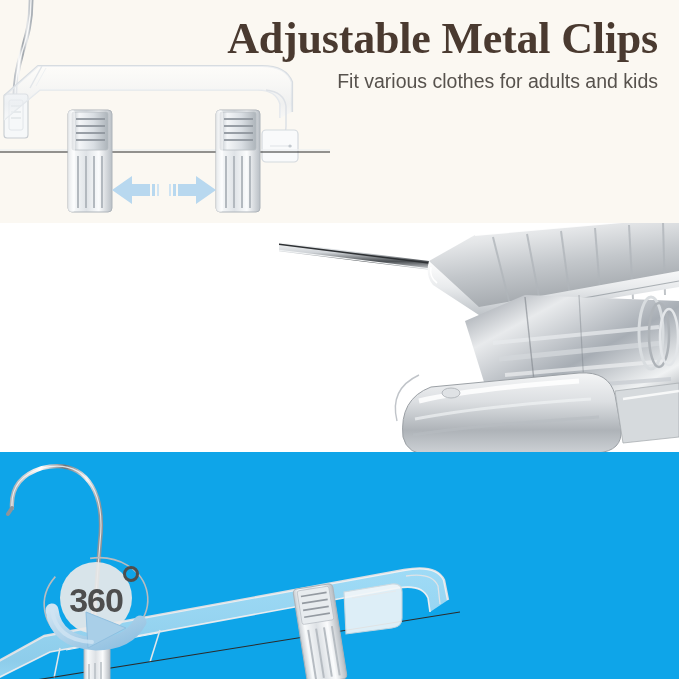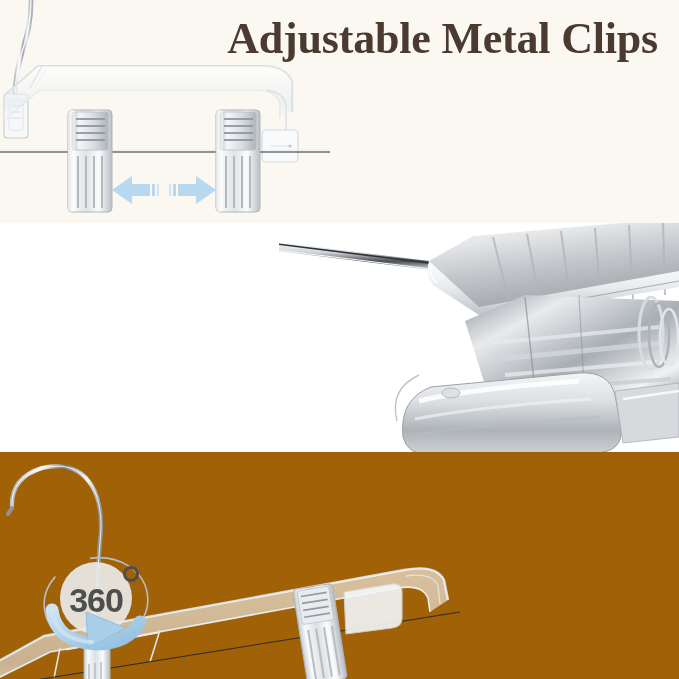--- a/index.html
+++ b/index.html
@@ -23,21 +23,21 @@
 
   
   .panel {
     position: absolute;
     left: 0;
     width: 679px;
     overflow: hidden;
   }
   #panel-clips   { top: 0;   height: 223px; background: #fbf8f2; }
   #panel-rubber  { top: 223px; height: 229px; background: #ffffff; }
-  #panel-swivel  { top: 452px; height: 227px; background: #a16207; }
+  #panel-swivel  { top: 452px; height: 227px; background: #0ea5e9; }
 
   
   .textblock {
     position: absolute;
     z-index: 40;
   }
   .heading {
     font-family: "Liberation Serif", "DejaVu Serif", serif;
     font-weight: bold;
     color: #4a3a30;
@@ -176,20 +176,21 @@
         <g>
           <path d="M216 190 L196 176 L196 184 L178 184 L178 196 L196 196 L196 204 Z" fill="#b8d8ef"></path>
           <rect x="173" y="184" width="3" height="12" fill="#b8d8ef"></rect>
           <rect x="169" y="184" width="2" height="12" fill="#cfe4f3"></rect>
         </g>
       </svg>
     </div>
 
     <div class="textblock" id="text-clips">
       <h2 class="heading">Adjustable Metal Clips</h2>
+      <p class="subtitle">Fit various clothes for adults and kids</p>
     </div>
   </section>
 
   <section class="panel" id="panel-rubber">
 
     <div class="art" id="art-clip-macro">
       <svg width="400" height="229" viewBox="0 0 400 229" xmlns="http://www.w3.org/2000/svg">
         <defs>
           <linearGradient id="plateTop" x1="0" y1="0" x2="0.35" y2="1">
             <stop offset="0%" stop-color="#fdfdfd"></stop>

